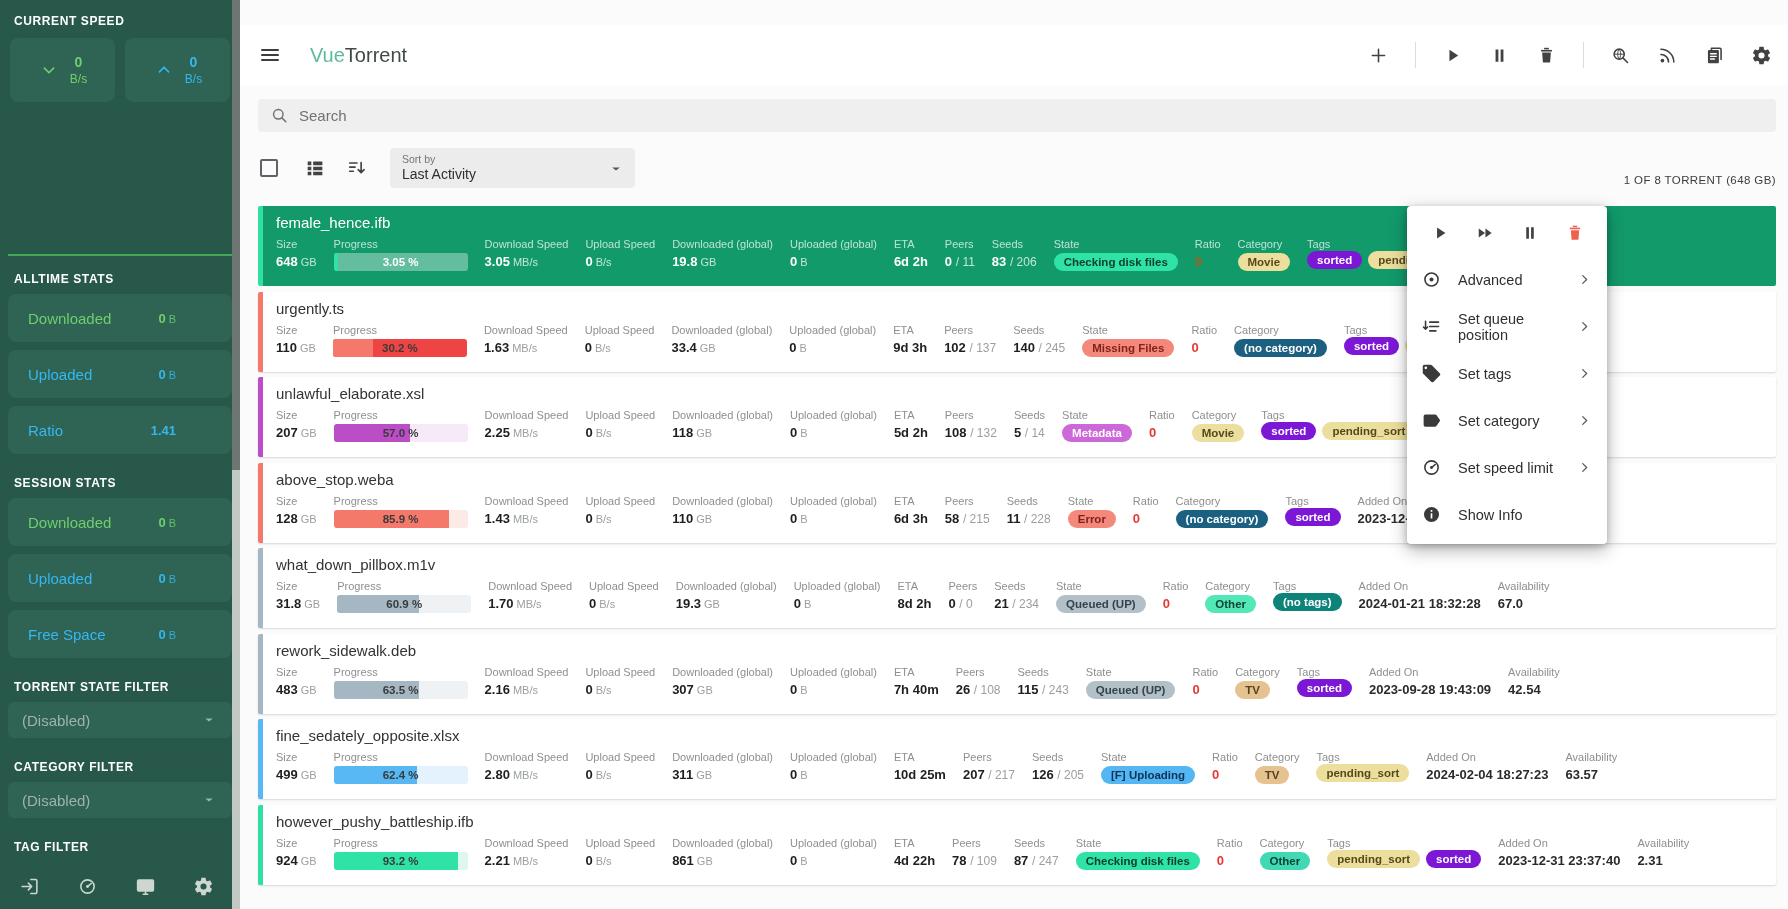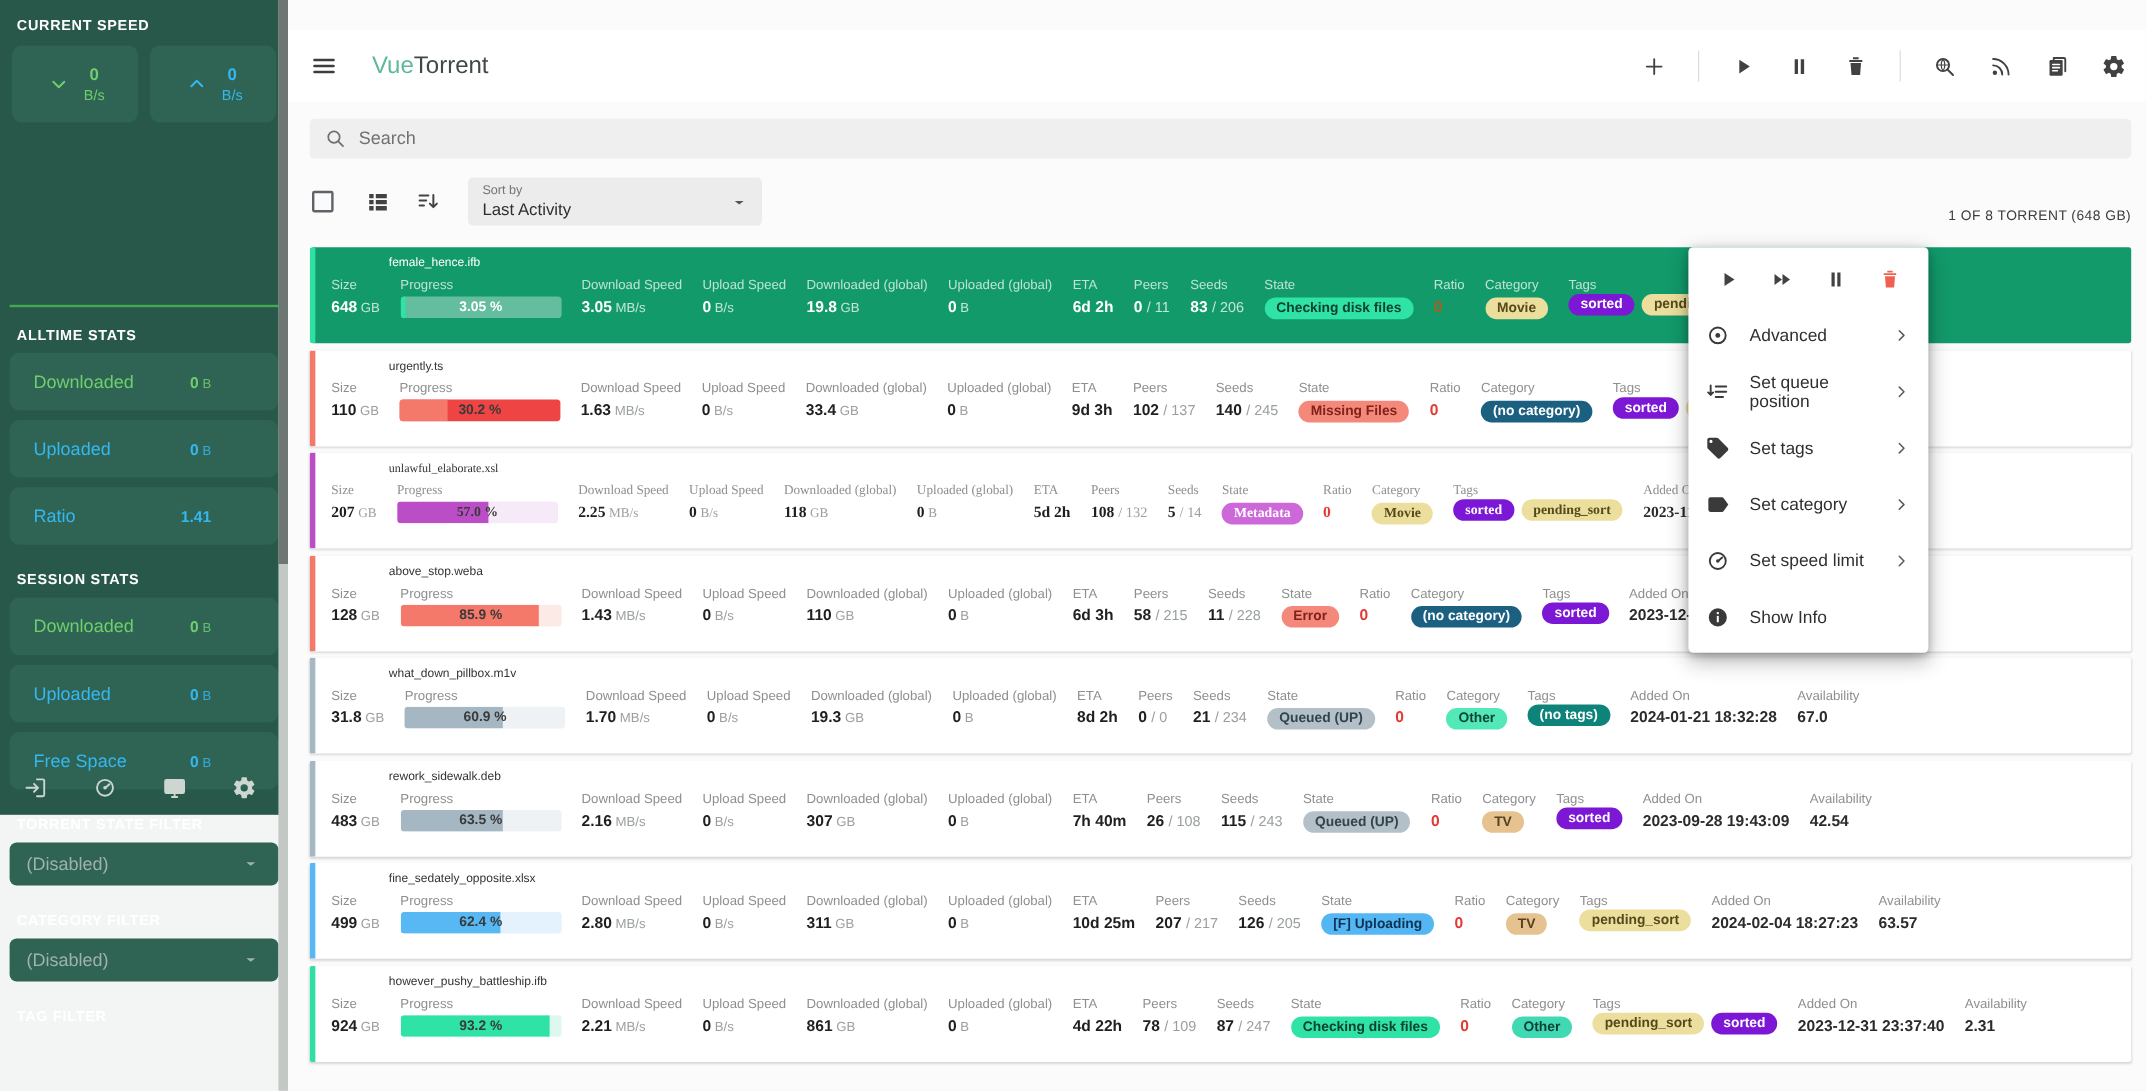--- a/index.html
+++ b/index.html
@@ -7,21 +7,21 @@
     font-family:"Liberation Sans", sans-serif; background:#f3f4f4; }
 
   
   svg.ic { width:22px; height:22px; display:block; }
   svg.ic .st { fill:none; stroke:currentColor; stroke-width:1.8; stroke-linecap:round; stroke-linejoin:round; }
   svg.ic .st2 { fill:none; stroke:currentColor; stroke-width:1.1; }
   svg.ic .stw { fill:none; stroke:#fff; stroke-width:1.5; stroke-linecap:round; }
   svg.ic path:not(.st):not(.st2):not(.stw), svg.ic rect:not([fill]), svg.ic circle.f { fill:currentColor; }
 
   
-  #sidebar { position:absolute; left:0; top:0; width:240px; height:679px; background:#27584a; color:#fff; }
+  #sidebar { position:absolute; left:0; top:0; width:240px; height:909px; background:#27584a; color:#fff; }
   #sidebar-scrollbar { position:absolute; right:0; top:0; width:8px; height:909px; background:#c2c9c5; }
   #sidebar-scrollbar .thumb { position:absolute; top:0; left:0; width:8px; height:470px; background:#6e7673; }
   .side-title { font-size:12px; font-weight:bold; letter-spacing:.6px; color:#fff; margin:0 14px 8px; }
   .speed-row { display:flex; gap:10px; margin:10px 10px 0; }
   .speed-card { flex:1; height:64px; background:#2f6353; border-radius:8px; display:flex; align-items:center; justify-content:center; gap:10px; }
   .speed-card .num { font-size:14px; font-weight:bold; text-align:center; }
   .speed-card .unit { font-size:12px; text-align:center; margin-top:2px; }
   .green { color:#6fcf6f; } .blue { color:#35b8f1; }
   .side-divider { height:2px; background:#43a854; margin:152px 8px 16px; }
   .stat-card { height:48px; background:#2f6353; border-radius:8px; margin:0 8px 8px; display:flex; align-items:center; padding:0 20px; }
@@ -55,21 +55,21 @@
   #sort-box { margin-left:22px; width:245px; height:40px; background:#ececec; border-radius:4px; padding:5px 12px 0; cursor:pointer; position:relative; }
   #sort-caption { font-size:10.5px; color:#757575; }
   #sort-value { font-size:14px; color:#2f2f2f; margin-top:1px; }
   #sort-caret { position:absolute; right:10px; top:12px; width:18px; height:18px; color:#555; }
   #count-label { margin-left:auto; font-size:11.5px; color:#3c3c3c; letter-spacing:.4px; align-self:flex-end; padding-bottom:2px; }
 
   
   #torrent-list { margin:18px 12px 0 18px; }
   .trow { height:80px; background:#fff; border-left:5px solid #ccc; border-radius:2px;
     box-shadow:0 1px 2px rgba(0,0,0,.14); margin-bottom:5.5px; padding:8px 12px 8px 13px; cursor:pointer; }
-  .trow .tname { font-size:10px; color:#333; margin-bottom:7px;margin-left:48px; }
+  .trow .tname { font-size:15px; color:#333; margin-bottom:7px; }
   .tcols { display:flex; gap:17px; align-items:flex-start; }
   .tcol .clbl { font-size:11px; color:#8f8f8f; margin-bottom:4px; white-space:nowrap; }
   .tcol .cval { font-size:13px; color:#1f1f1f; white-space:nowrap; }
   .tcol .cval b { font-size:13px; color:#1f1f1f; }
   .tcol .u { font-size:11px; color:#9aa09e; font-weight:normal; margin-left:3px; }
   .tcol .tot { font-size:12px; color:#9aa09e; }
   .pbar { width:134px; height:18px; border-radius:3px; position:relative; overflow:hidden; margin-top:-1px; }
   .pbar .fill { position:absolute; left:0; top:0; bottom:0; }
   .pbar .ptxt { position:absolute; inset:0; text-align:center; font-size:11.5px; font-weight:bold; color:#3a3a3a; line-height:18px; }
   .pill { display:inline-block; padding:3px 10px; border-radius:11px; font-size:11.5px; font-weight:bold; margin-top:-3px; white-space:nowrap; }
@@ -457,21 +457,21 @@
     <div class="clbl">Tags</div>
     <div class="cval">
               <span class="tagwrap">
                 <span class="pill c-purple">sorted</span>
                 <span class="pill c-khaki">pending_sort</span>
               </span>
             </div>
           </div>
         </div>
       </div>
-      <div class="trow" style="border-left-color: rgb(187, 78, 199); font-family: Liberation Serif, serif;">
+      <div class="trow" style="border-left-color: rgb(187, 78, 199);">
         <div class="tname">unlawful_elaborate.xsl</div>
      <div class="tcols">
           <div class="tcol">
     <div class="clbl">Size</div>
     <div class="cval"><b>207</b><span class="u">GB</span></div>
           </div>
           <div class="tcol">
     <div class="clbl">Progress</div>
     <div class="cval">
               <div class="pbar" style="background:#f6e9f8">

